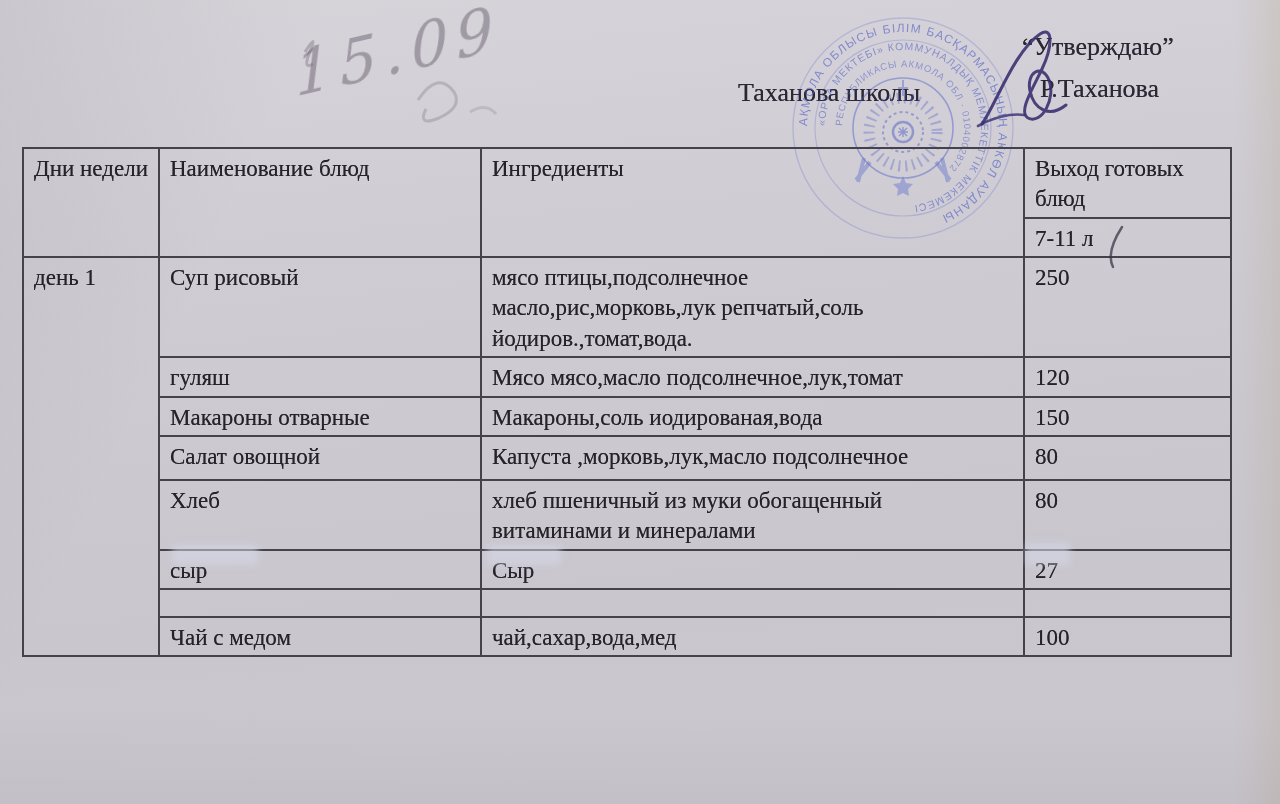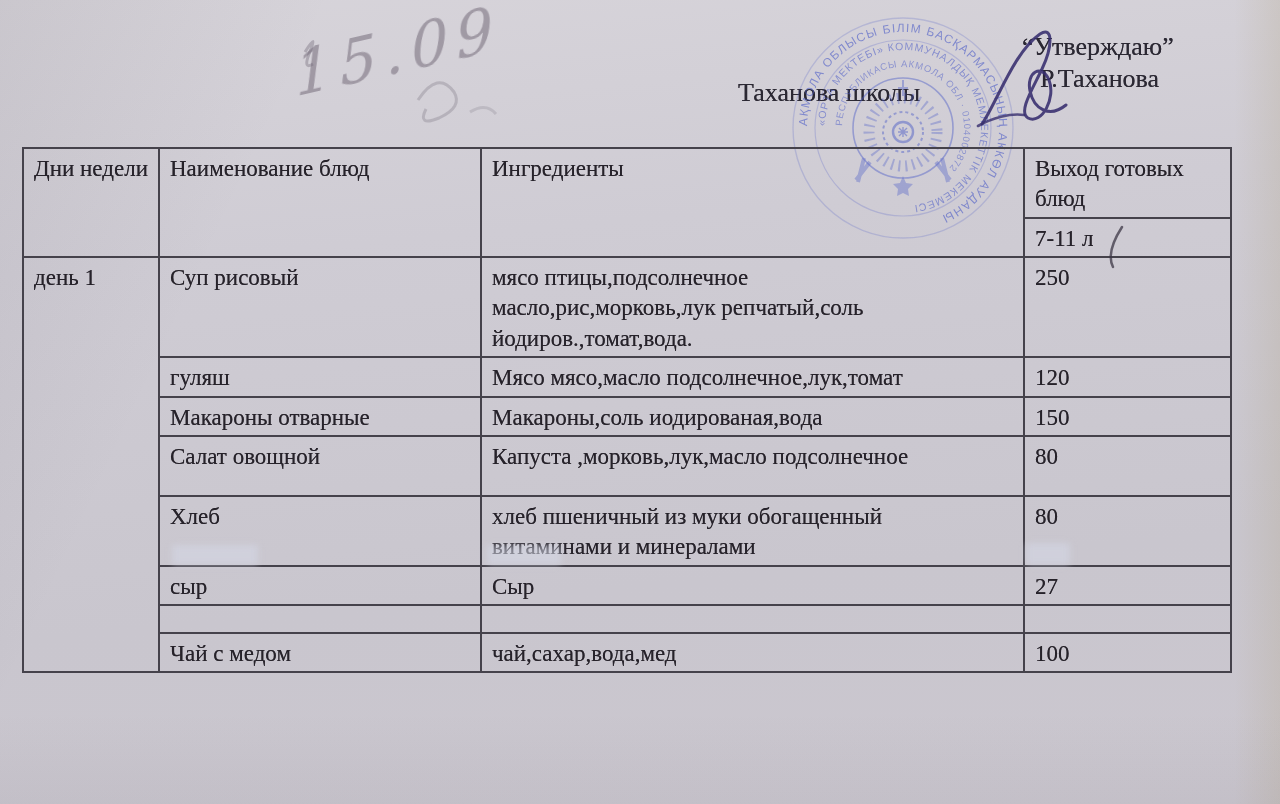--- a/index.html
+++ b/index.html
@@ -26,21 +26,21 @@
     transform:rotate(-13deg) skewX(-10deg);
     filter:blur(.4px);
   }
   .pencil-svg{position:absolute;left:0;top:0;pointer-events:none;}
 
   
   .director-label{position:absolute;left:738px;top:78px;font-size:26px;color:#2b2833;
     text-shadow:0 0 .6px rgba(43,40,51,.8);}
   .approve-quote{position:absolute;left:1022px;top:32px;font-size:26px;color:#2b2833;
     text-shadow:0 0 .6px rgba(43,40,51,.8);}
-  .director-name{position:absolute;left:1040px;top:64px;font-size:26px;color:#2b2833;
+  .director-name{position:absolute;left:1040px;top:74px;font-size:26px;color:#2b2833;
     text-shadow:0 0 .6px rgba(43,40,51,.8);}
 
   .stamp-svg{position:absolute;left:786px;top:10px;opacity:.8;filter:blur(.4px);}
   .stamp-svg text{font-family:"Liberation Sans", sans-serif;fill:#4b5bc7;}
   .signature-svg{position:absolute;left:952px;top:14px;}
   .tick-svg{position:absolute;left:0;top:0;pointer-events:none;}
 
   
   .menu-table{
     position:absolute;left:22px;top:147px;width:1208px;
@@ -48,21 +48,21 @@
     font-size:23px;line-height:1.32;color:#26222a;
   }
   .menu-table td{
     border:2px solid #45424b;vertical-align:top;
     padding:5px 10px 2px 10px;
     text-shadow:0 0 .5px rgba(38,34,42,.7);
     overflow:hidden;
   }
   .menu-table .pre{white-space:pre-line;}
   tr.hdr1{height:50px;} tr.hdr2{height:36px;}
-  tr.r1{height:99px;} tr.r2{height:36px;} tr.r3{height:30px;} tr.r4{height:60px;}
+  tr.r1{height:99px;} tr.r2{height:36px;} tr.r3{height:30px;} tr.r4{height:44px;}
   tr.r5{height:63px;} tr.r6{height:32px;} tr.r7{height:28px;} tr.r8{height:30px;}
 
   
   .ghost{position:absolute;background:rgba(214,217,231,.55);filter:blur(3px);border-radius:3px;}
   .ghost.g1{left:172px;top:545px;width:86px;height:20px;}
   .ghost.g2{left:487px;top:545px;width:74px;height:20px;}
   .ghost.g3{left:1026px;top:543px;width:44px;height:22px;}
 </style>
 </head>
 <body>

